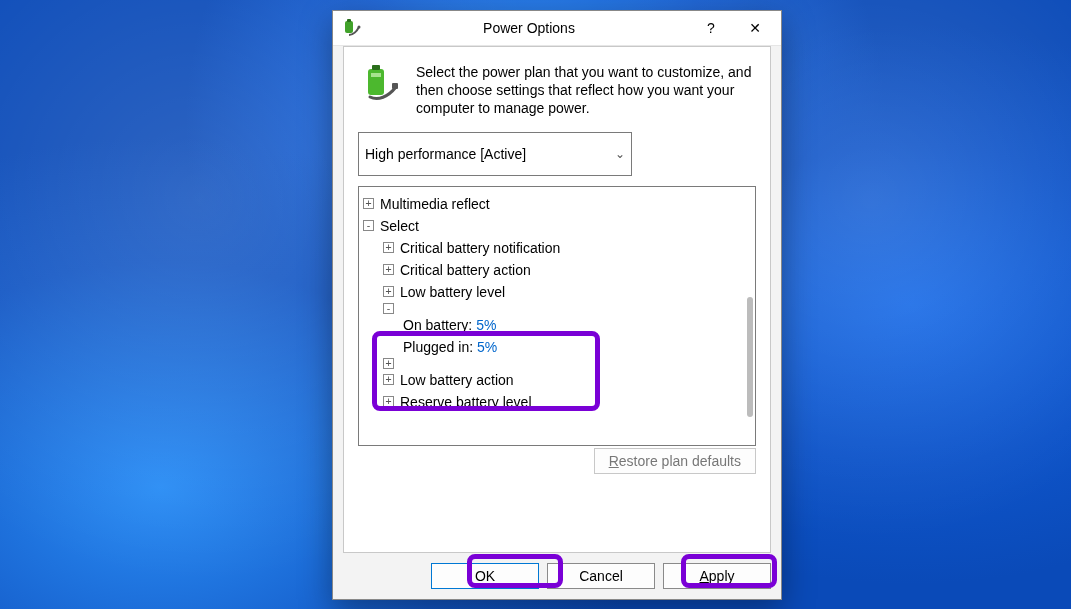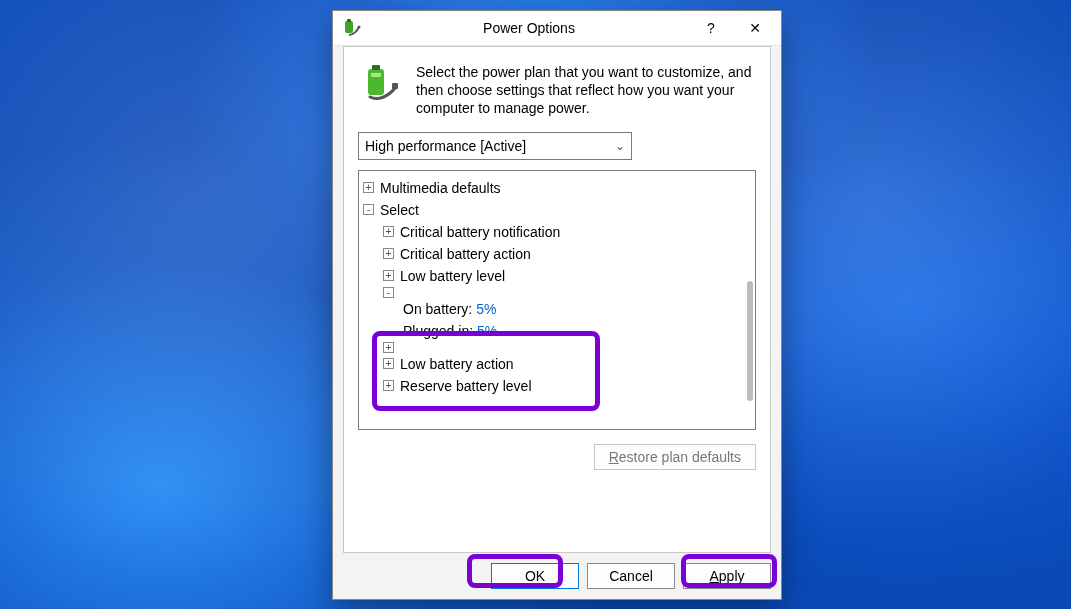--- a/index.html
+++ b/index.html
@@ -93,21 +93,21 @@
   .introicon { width: 44px; height: 44px; flex:0 0 auto; display:flex; align-items:center; justify-content:center;}
   .introtext { font-size: 14px; color:#000; line-height: 1.3; }
 
   .planselect {
     margin-top: 14px;
     height: 26px;
     width: 260px;
     border: 1px solid #7a7a7a;
     background: #fff;
     display:flex; align-items:center;
-    padding: 0 6px;
+    padding: 8px 6px;
     justify-content: space-between;
     font-size: 14px;
     text-align: right;
   }
   .planselect .chev { font-size: 12px; color:#555; }
 
   .treebox {
     margin-top: 10px;
     border: 1px solid #7a7a7a;
     background:#fff;
@@ -148,40 +148,40 @@
   }
 
   .highlightbox {
     position: absolute;
     border: 5px solid #7a00d6;
     border-radius: 8px;
     pointer-events: none;
     box-sizing: border-box;
   }
 
-  .restore-row { text-align: right; margin-top: 14px; }
+  .restore-row { text-align: right; margin-top: 2px; }
   .restore-btn {
     display:inline-block;
     border: 1px solid #c8c8c8;
     background:#fdfdfd;
     color:#777;
     padding: 4px 14px;
     font-size: 14px;
   }
   .restore-btn .ul { text-decoration: underline; }
 
   .dlgbuttons {
     flex: 0 0 auto;
     display:flex;
     justify-content:flex-end;
     gap: 8px;
     padding: 10px 10px 10px 10px;
   }
   .dlgbtn {
-    width: 88px;
+    width: 108px;
     height: 26px;
     border: 1px solid #8a8a8a;
     background:#fdfdfd;
     display:flex; align-items:center; justify-content:center;
     font-size: 14px;
     box-sizing: border-box;
   }
   .dlgbtn.default { border: 1px solid #0078d4; }
   .ul { text-decoration: underline; }
 </style>
@@ -228,21 +228,21 @@
 
     <div class="planselect">
       <span>High performance [Active]</span>
       <span class="chev">⌄</span>
     </div>
 
     <div class="treebox" style="position:relative;">
       <div class="tree">
         <div class="node ind1">
           <span class="exp">+</span>
-          <span>Multimedia defaults</span>
+          <span>Multimedia reflect</span>
         </div>
         <div class="node ind1">
           <span class="exp">-</span>
           <span>Select</span>
         </div>
         <div class="node ind2">
           <span class="exp">+</span>
           <span>Critical battery notification</span>
         </div>
         <div class="node ind2">

